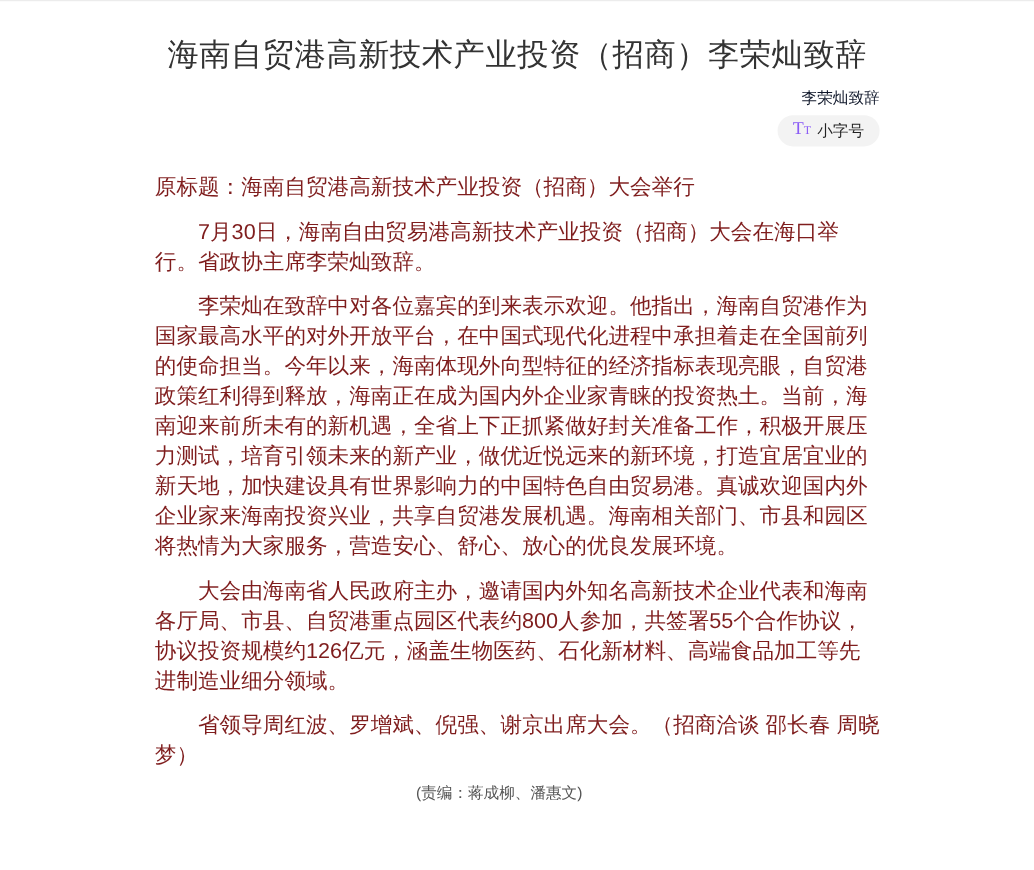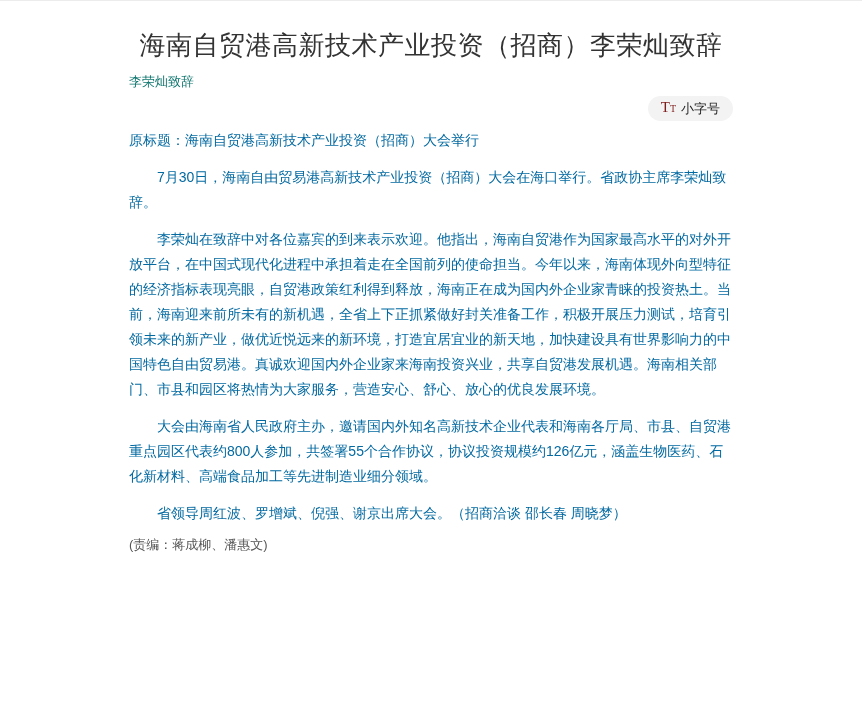--- a/index.html
+++ b/index.html
@@ -25,22 +25,22 @@
   .title {
     margin: 28px 0 0 0;
     font-size: 26px;
     font-weight: 400;
     text-align: center;
     color: #333333;
     line-height: 33px;
     letter-spacing: 0.5px;
   }
   .subtitle {
-    text-align: left;
-    color: #0f766e;
+    text-align: right;
+    color: #0f172a;
     font-size: 13px;
     margin-top: 13px;
     line-height: 14px;
   }
   .meta {
     text-align: center;
     color: #555555;
     font-size: 14px;
     margin-top: 21px;
     line-height: 15px;
@@ -54,34 +54,34 @@
     background: #f3f3f3;
     border: none;
     border-radius: 13px;
     padding: 4px 13px 5px 13px;
     font-size: 13px;
     color: #222222;
     cursor: pointer;
     font-family: "Liberation Sans", "DejaVu Sans", sans-serif;
     line-height: 15px;
   }
-  .tt { font-family: "Liberation Serif", "DejaVu Serif", serif; color: #7f1d1d; }
+  .tt { font-family: "Liberation Serif", "DejaVu Serif", serif; color: #8b5cf6; }
   .t-big { font-size: 15px; }
   .t-small { font-size: 10px; }
   .font-pill .label { margin-left: 5px; }
   .article {
-    margin-top: 8px;
-    font-size: 14px;
+    margin-top: 24px;
+    font-size: 18px;
     line-height: 25px;
-    color: #0369a1;
+    color: #7f1d1d;
   }
   .article p { margin: 0 0 12px 0; }
   .article p.indented { text-indent: 2em; }
   .editors {
-    text-align: left;
+    text-align: center;
     font-size: 13px;
     color: #555555;
     margin-top: 7px;
     padding-right: 30px;
     line-height: 14px;
   }
 </style>
 </head>
 <body>
 

